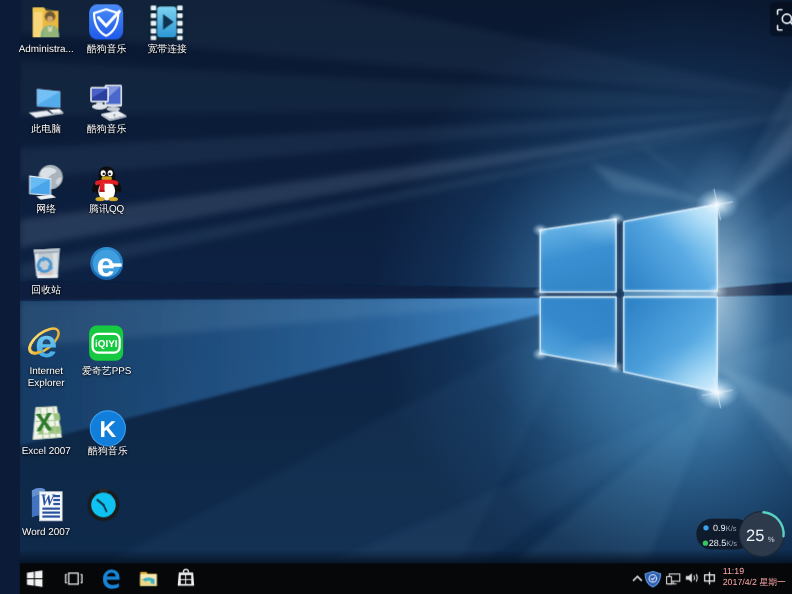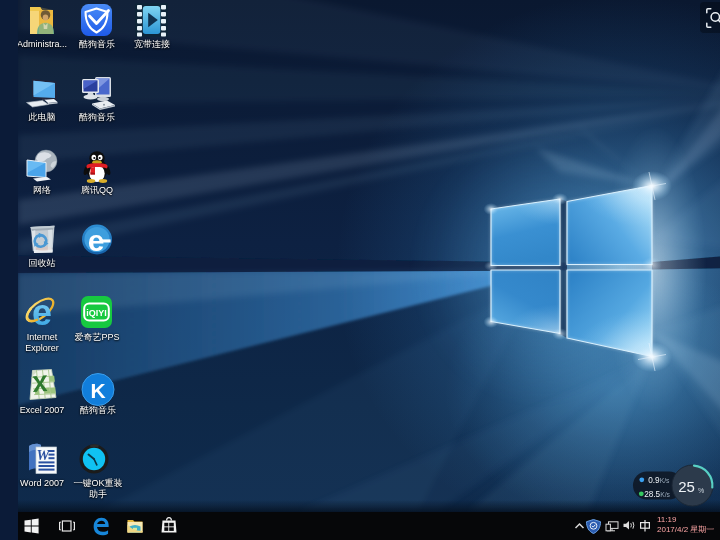--- a/index.html
+++ b/index.html
@@ -394,21 +394,20 @@
 </svg>
 <div class="lab" style="left:-14px;top:477.5px">Word 2007</div>
 
 <svg class="abs" style="left:61px;top:443px" width="32" height="32" viewBox="0 0 32 32">
  <circle cx="15" cy="16" r="14.5" fill="#1b1b1b"></circle>
  <circle cx="15" cy="16" r="11.2" fill="#10c2f2"></circle>
  <path d="M15 16 L9.5 11.5" stroke="#0a3848" stroke-width="1.9" stroke-linecap="round"></path>
  <path d="M15 16 L17.8 21.8" stroke="#0a3848" stroke-width="1.7" stroke-linecap="round"></path>
  <path d="M11 2 a14.5 14.5 0 0 1 9 0 l-1 2.6 a11 11 0 0 0 -7.5 0 Z" fill="#2a2a2a"></path>
 </svg>
-<div class="lab" style="left:42px;top:477.5px">一键OK重装<br>助手</div>
 
 <svg class="abs" style="left:681px;top:2px" width="34" height="32" viewBox="0 0 34 32">
  <rect x="1" y="0" width="32" height="31" rx="4" fill="#02060f" opacity="0.42"></rect>
  <g stroke="#e9eef3" stroke-width="1.5" fill="none" stroke-linecap="round">
   <path d="M7.8 10.8 L7.8 7.8 Q7.8 6.8 8.8 6.8 L11.8 6.8"></path>
   <path d="M22.8 6.8 L25.8 6.8 Q26.8 6.8 26.8 7.8 L26.8 10.8"></path>
   <path d="M26.8 21.2 L26.8 24.2 Q26.8 25.2 25.8 25.2 L22.8 25.2"></path>
   <path d="M11.8 25.2 L8.8 25.2 Q7.8 25.2 7.8 24.2 L7.8 21.2"></path>
   <circle cx="16.3" cy="15" r="4.2"></circle>
   <path d="M19.4 18.1 L21.9 20.6"></path>

